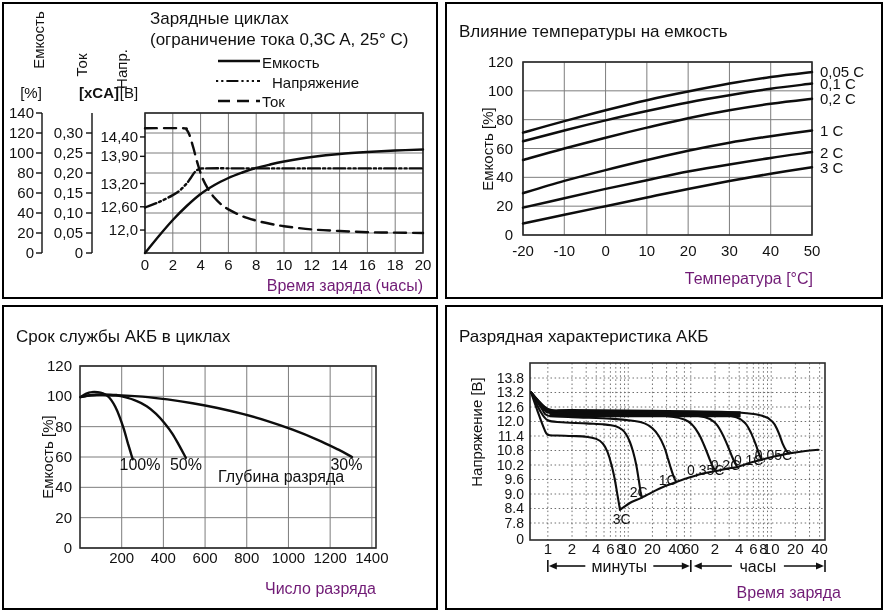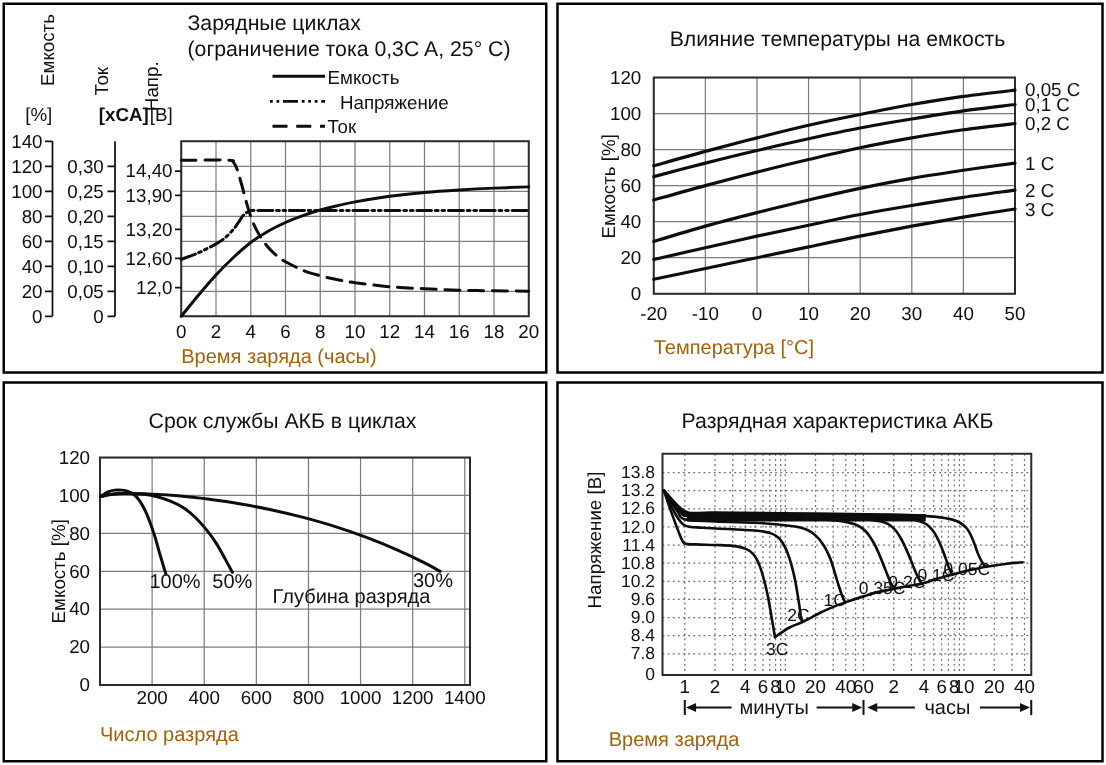--- a/index.html
+++ b/index.html
@@ -1,22 +1,22 @@
 <!DOCTYPE html>
 <html><head>
 <meta charset="utf-8">
 <style>
   html,body{margin:0;padding:0;background:#ffffff;}
   #page{position:relative;width:885px;height:612px;background:#ffffff;
         font-family:"Liberation Sans","DejaVu Sans",sans-serif;color:#111;overflow:hidden;}
   .panel{position:absolute;background:#fff;border:2px solid #000;box-sizing:border-box;}
   .panel svg{position:absolute;left:0;top:0;}
   .ttl{position:absolute;font-size:17px;line-height:20px;color:#111;white-space:nowrap;}
-  .ttl.center{left:12px;right:0;text-align:center;white-space:normal;}
-  .axttl{position:absolute;font-size:16px;color:#a16207;text-align:left;}
+  .ttl.center{left:12px;right:0;text-align:left;white-space:normal;}
+  .axttl{position:absolute;font-size:16px;color:#701a75;text-align:right;}
   .rot{position:absolute;display:flex;align-items:center;justify-content:center;
        font-size:15px;color:#111;transform:rotate(-90deg);white-space:nowrap;}
   .leglab{position:absolute;font-size:15px;color:#111;white-space:nowrap;}
   .unit{position:absolute;font-size:15px;color:#111;text-align:center;white-space:nowrap;}
   text{fill:#111;font-family:"Liberation Sans","DejaVu Sans",sans-serif;}
 </style>
 </head>
 <body>
 
 <div id="page">

